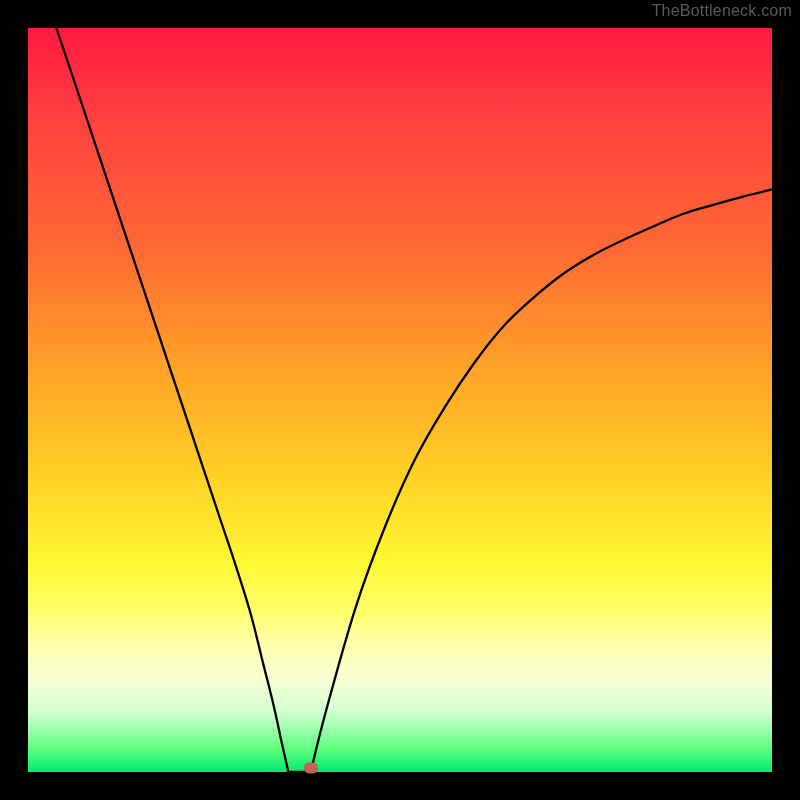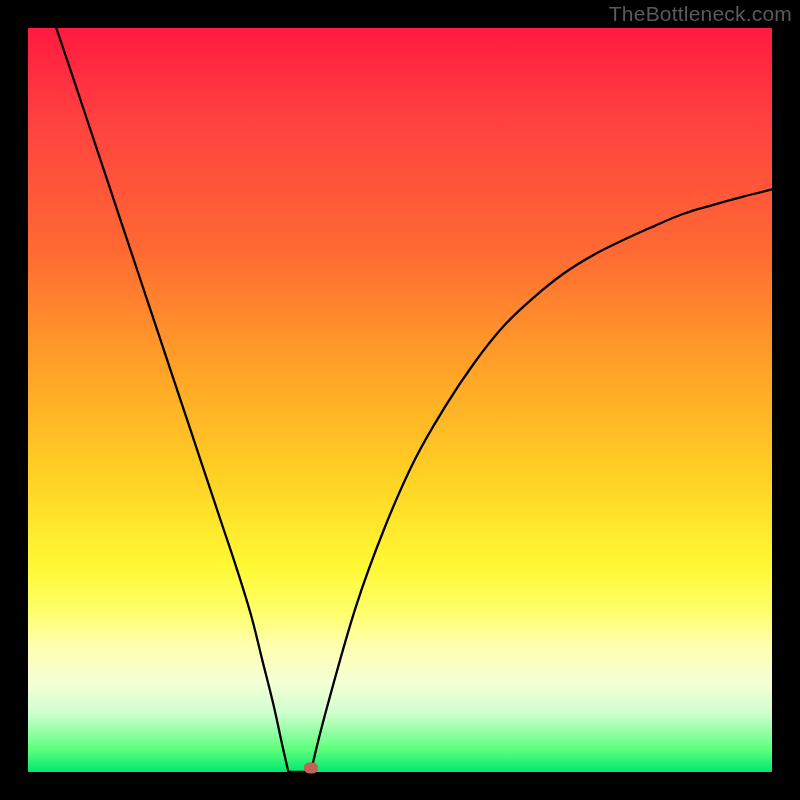--- a/index.html
+++ b/index.html
@@ -39,21 +39,21 @@
       #d0ffd0 92%,
       #5cff7d 97%,
       #00e870 100%
     );
   }
   .attrib {
     position: absolute;
     top: 2px;
     right: 8px;
     color: #5a5a5a;
-    font-size: 21px;
+    font-size: 16px;
     font-weight: 500;
     letter-spacing: 0.2px;
     margin-left: 19px;
   }
   svg.curve {
     position: absolute;
     left: 0;
     top: 0;
     width: 744px;
     height: 744px;

